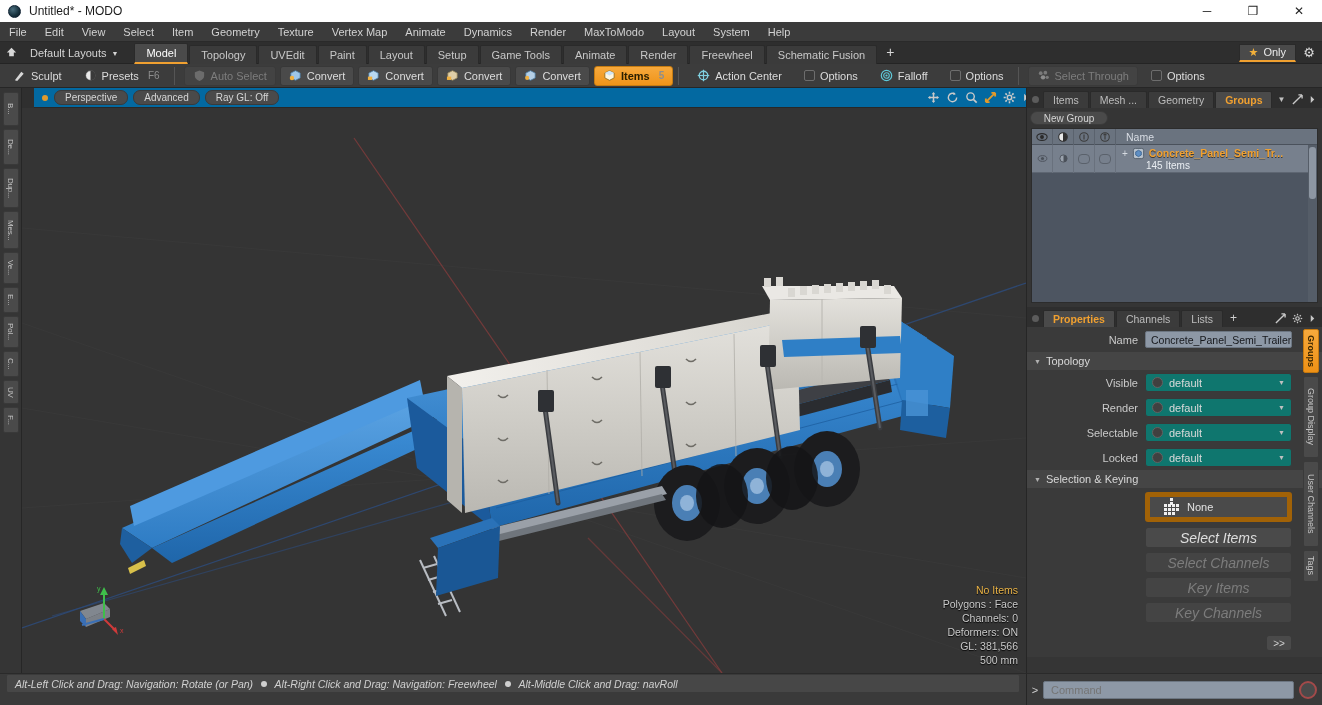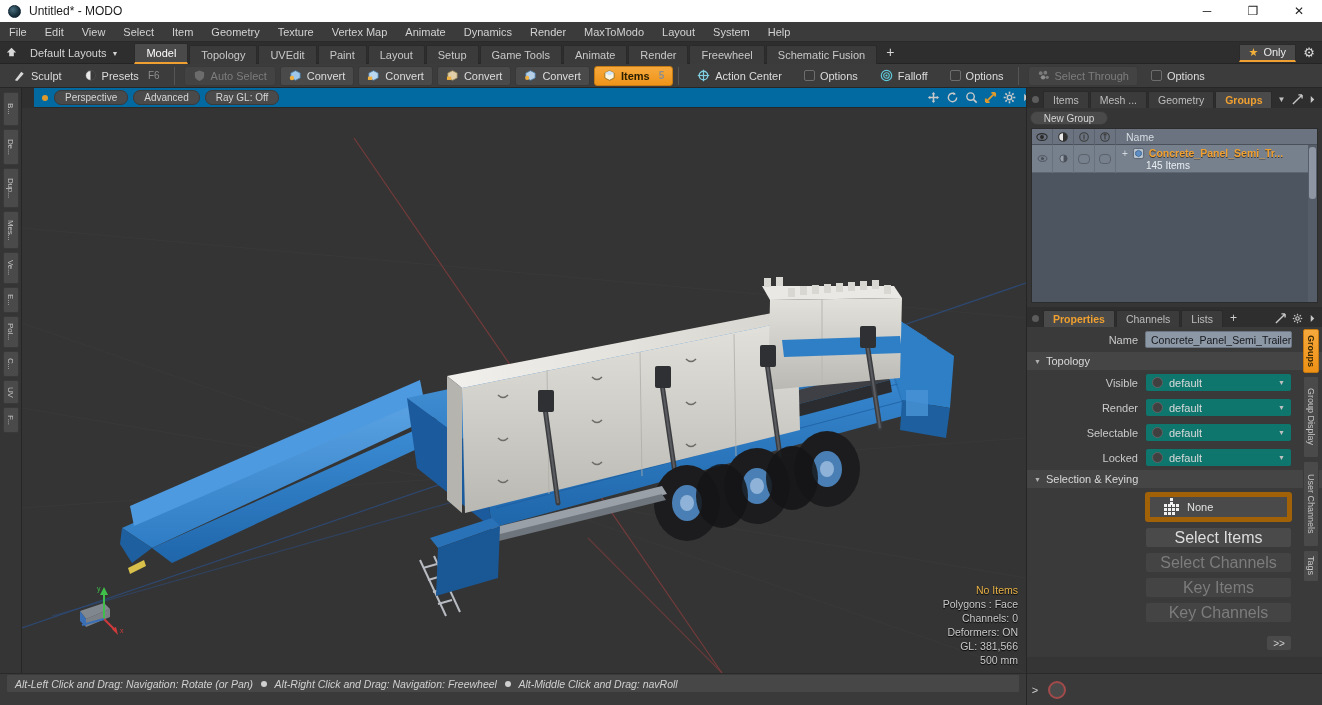--- a/index.html
+++ b/index.html
@@ -159,21 +159,21 @@
   .pdrop{
     flex:1; height:19px; display:flex; align-items:center; background:#0f766e;
     border:1px solid #393939; border-radius:3px; color:#dadada; font-size:11px; padding:0 6px;
   }
   .pdrop .dv{ flex:1; }
   .pradio{ width:11px;height:11px;border-radius:50%;border:1px solid #636363;background:#404040;margin-right:6px;flex:none;}
   .sect{ display:flex; align-items:center; gap:5px; height:18px; padding-left:7px; background:#454545; color:#d8d8d8; font-size:11px; }
   .tri{ font-size:7px; color:#b0b0b0; }
   .pbtn{
     margin:0 30px 0 118px; height:21px; line-height:20px; text-align:center;
-    background:#4a4a4a;border:1px solid #3a3a3a;border-radius:3px;color:#dddddd;font-size:16px;
+    background:#4a4a4a;border:1px solid #3a3a3a;border-radius:3px;color:#dddddd;font-size:14px;font-style:italic;
   }
   .pbtn.disabled{ color:#7c7c7c; background:#444;text-align:center; }
   .nonebox{
     margin:4px 30px 5px 118px; height:30px; background:#4a4a4a; border:5px solid #a16207;
     border-radius:3px; display:flex; align-items:center; gap:8px; padding-left:14px; color:#e2e2e2; font-size:11px;
   }
   .dotgrid{ width:15px; height:18px; flex:none; }
   .gtbtn{ position:absolute; right:30px; bottom:6px; width:26px;height:16px;line-height:15px;text-align:center;
     background:#4a4a4a;border:1px solid #3a3a3a;border-radius:3px;color:#cfcfcf;font-size:10px;}
   .rvtabs{ position:absolute; right:0; top:0; width:22px; height:330px; padding-top:2px;}
@@ -814,16 +814,17 @@
       <span>Alt-Left Click and Drag: Navigation: Rotate (or Pan)</span>
       <span class="bullet"></span>
       <span>Alt-Right Click and Drag: Navigation: Freewheel</span>
       <span class="bullet"></span>
       <span>Alt-Middle Click and Drag: navRoll</span>
     </div>
   </div>
 
   <div class="cmdbar">
     <div class="cmd-gt">&gt;</div>
+    <input class="cmd-in" placeholder="Command" style="">
     <div class="cmd-rec"></div>
   </div>
 
 </div>
 
 </body></html>

